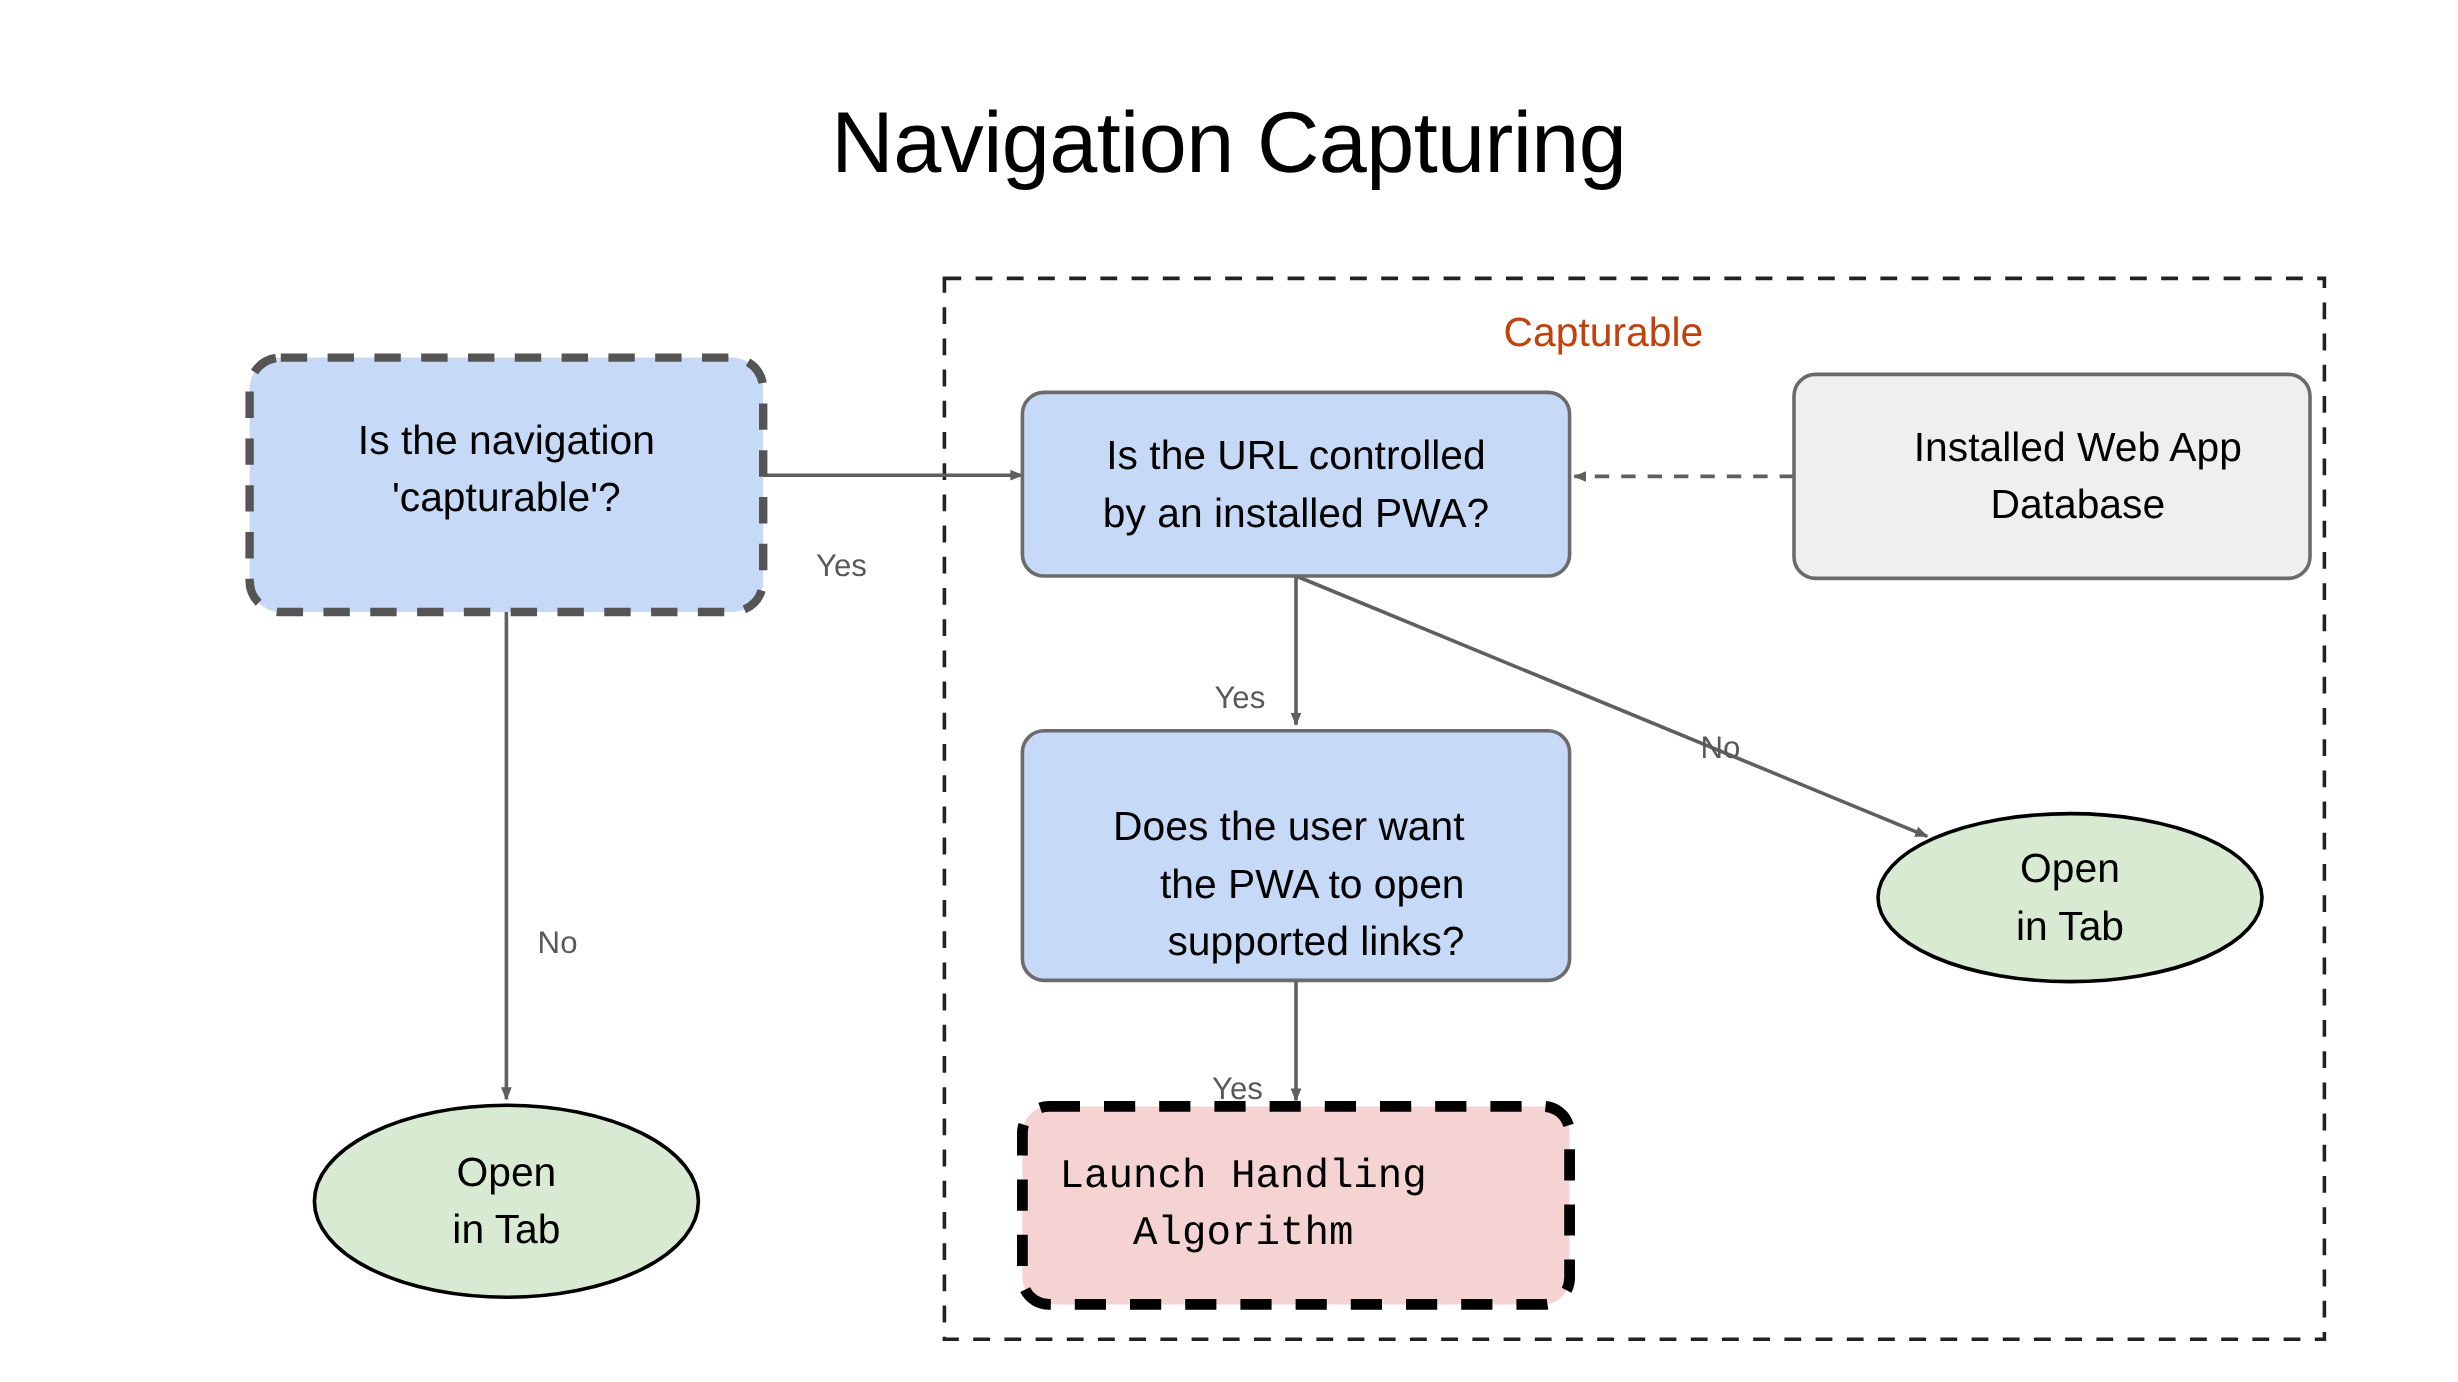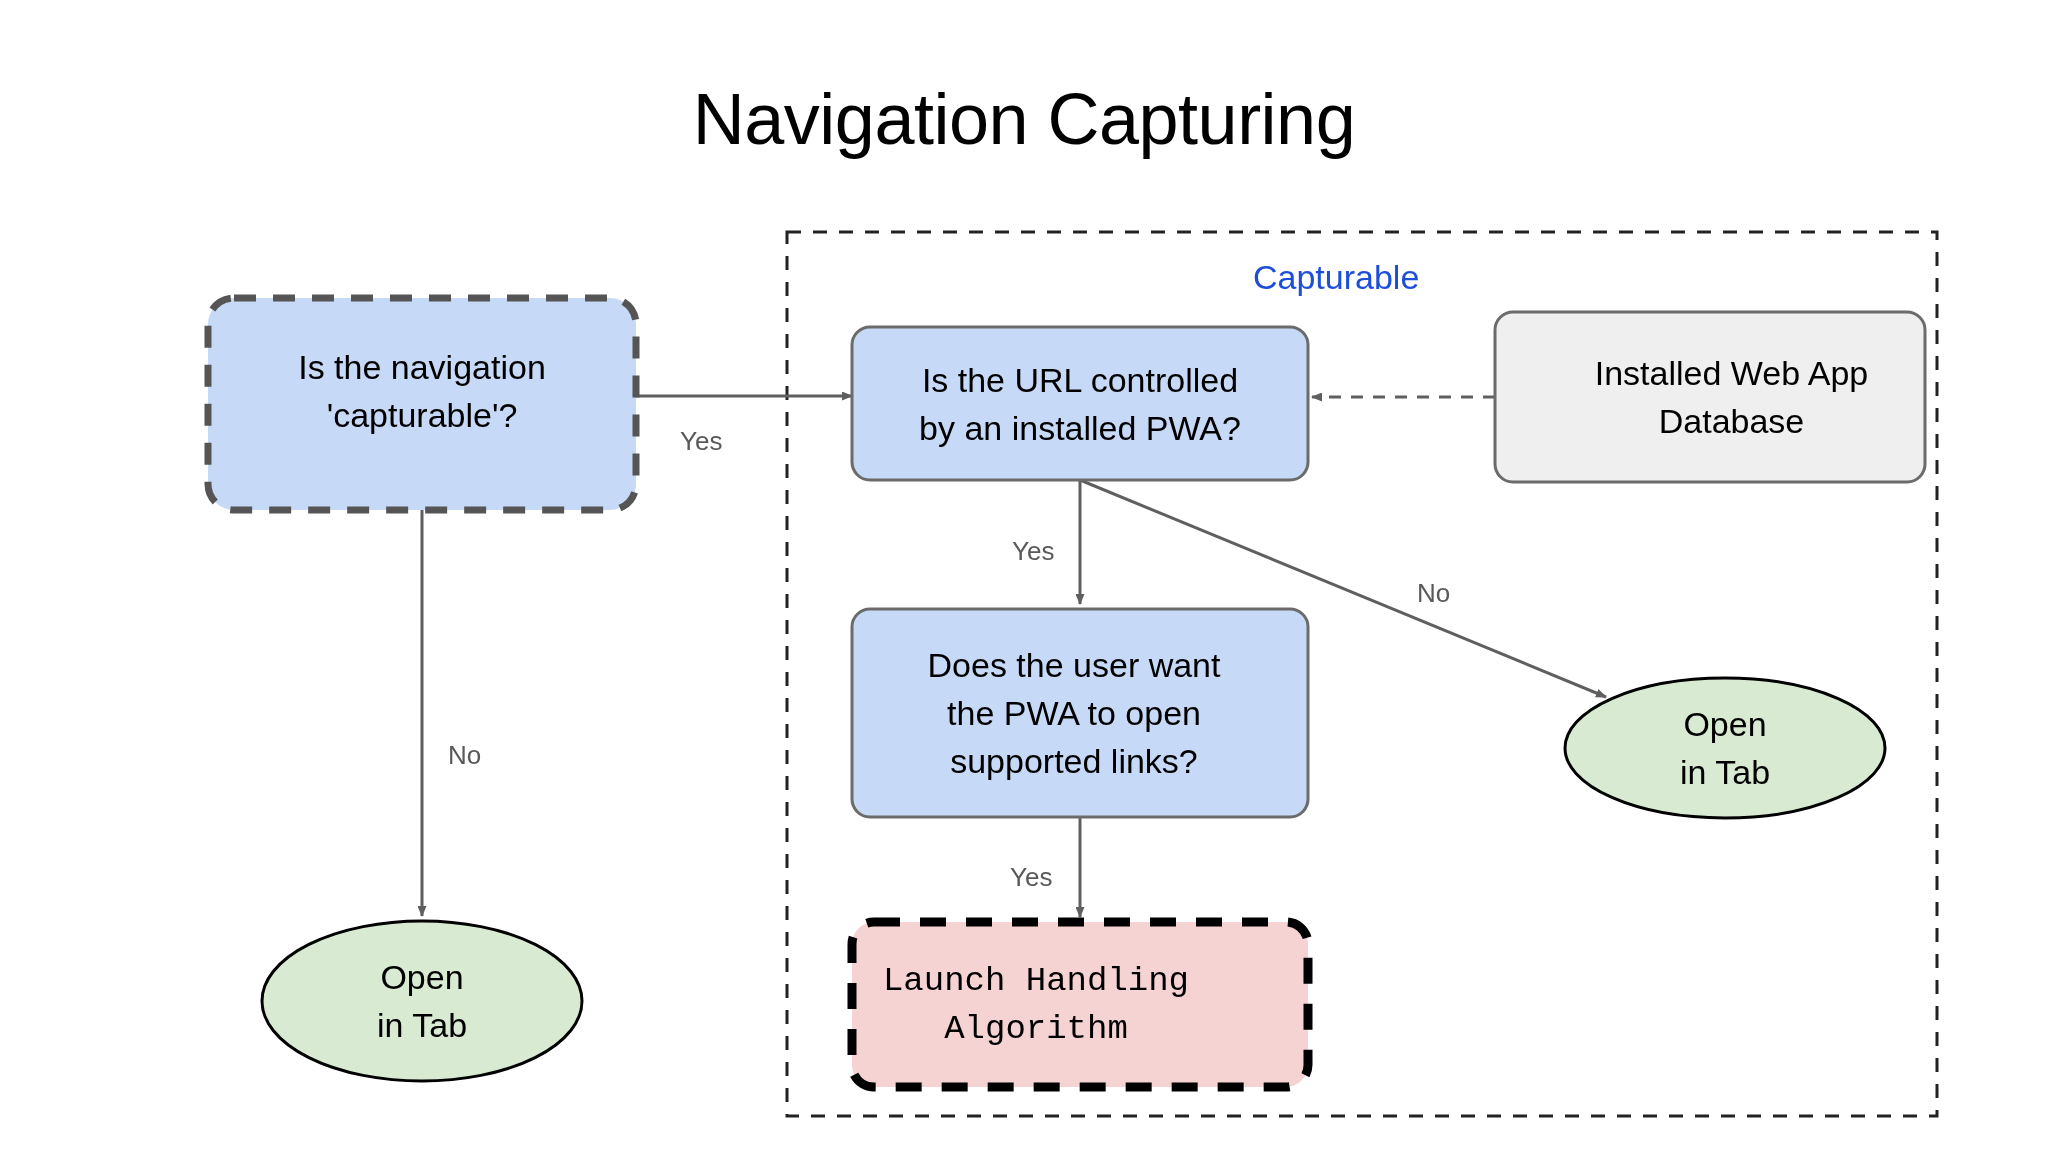--- a/index.html
+++ b/index.html
@@ -49,29 +49,30 @@
     font-size: 34px;
     line-height: 48px;
     color: #000000;
     pointer-events: none;
     white-space: pre-line;
   }
   .group-label {
     position: absolute;
     font-family: "Liberation Sans", sans-serif;
     font-size: 34px;
-    color: #1d4ed8;
+    color: #c2410c;
     white-space: nowrap;
   }
   .edge-label {
     position: absolute;
     font-family: "Liberation Sans", sans-serif;
     font-size: 26px;
     color: #595959;
     white-space: nowrap;
+    margin-top: 30px;
   }
 </style>
 </head>
 <body>
 
 <div id="canvas">
 
   <div class="diagram-title">Navigation Capturing</div>
 
   <svg class="layer" viewBox="0 0 2048 1152">
@@ -102,21 +103,21 @@
       </g>
   </svg>
 
   <div id="node-labels">
       <div class="node-text" style="left: 208px; top: 285px; width: 428px; height: 212px;">Is the navigation
 'capturable'?</div>
       <div class="node-text" style="left: 852px; top: 327px; width: 456px; height: 153px;">Is the URL controlled
 by an installed PWA?</div>
       <div class="node-text" style="left: 1495px; top: 312px; width: 473px; height: 170px;">Installed Web App
 Database</div>
-      <div class="node-text" style="left: 852px; top: 609px; width: 444px; height: 208px;">Does the user want
+      <div class="node-text" style="left: 852px; top: 633px; width: 444px; height: 208px; text-align: right;">Does the user want
 the PWA to open
 supported links?</div>
       <div class="node-text" style="left: 808px; top: 922px; width: 456px; height: 165px; font-family: Liberation Mono, monospace;">Launch Handling
 Algorithm</div>
       <div class="node-text" style="left: 262px; top: 921px; width: 320px; height: 160px;">Open
 in Tab</div>
       <div class="node-text" style="left: 1565px; top: 678px; width: 320px; height: 140px;">Open
 in Tab</div>
     </div>
   <div id="edge-labels">

